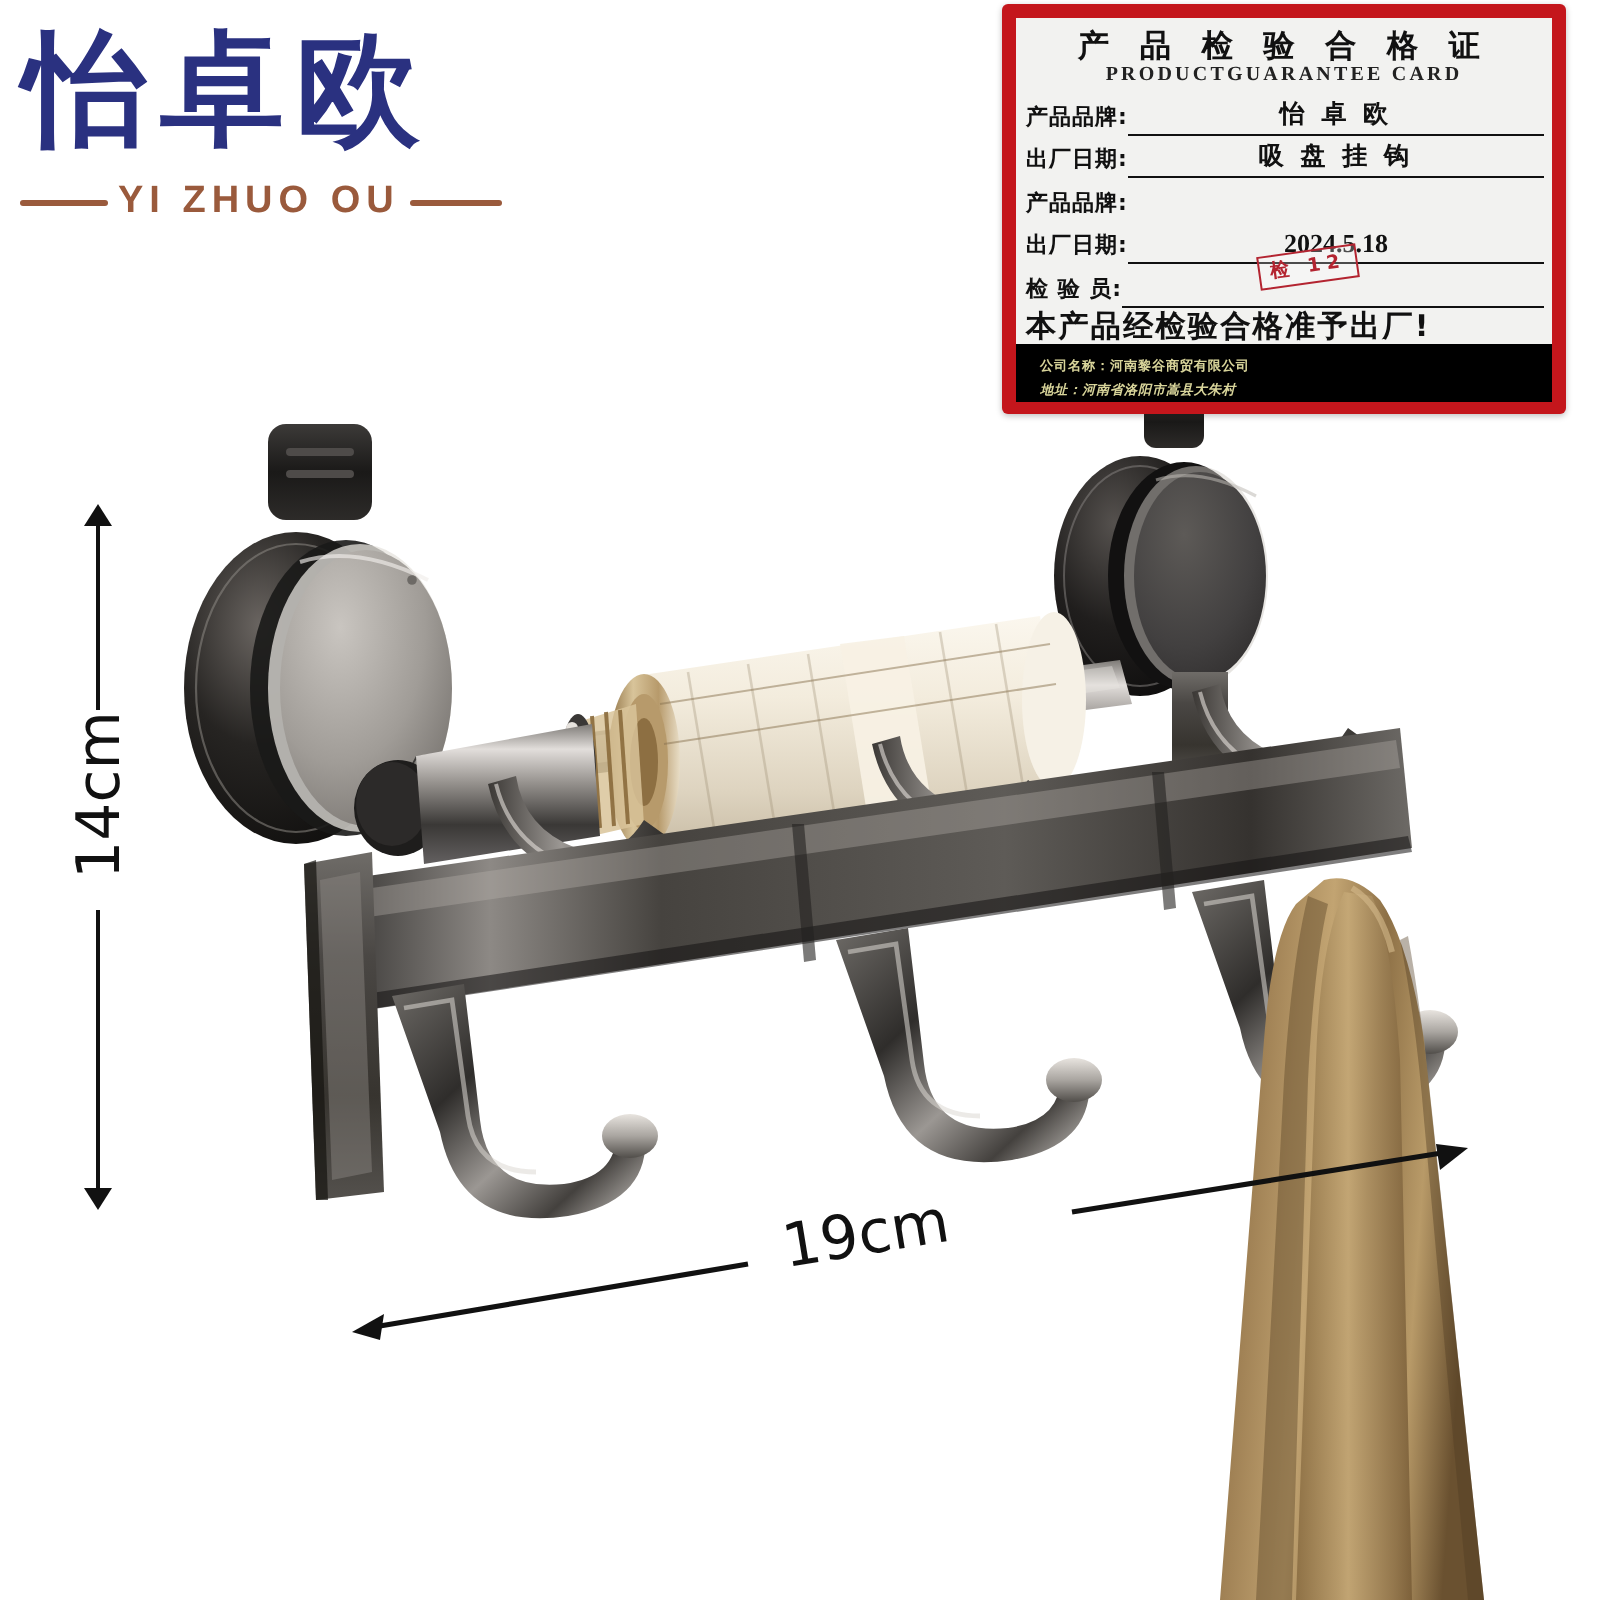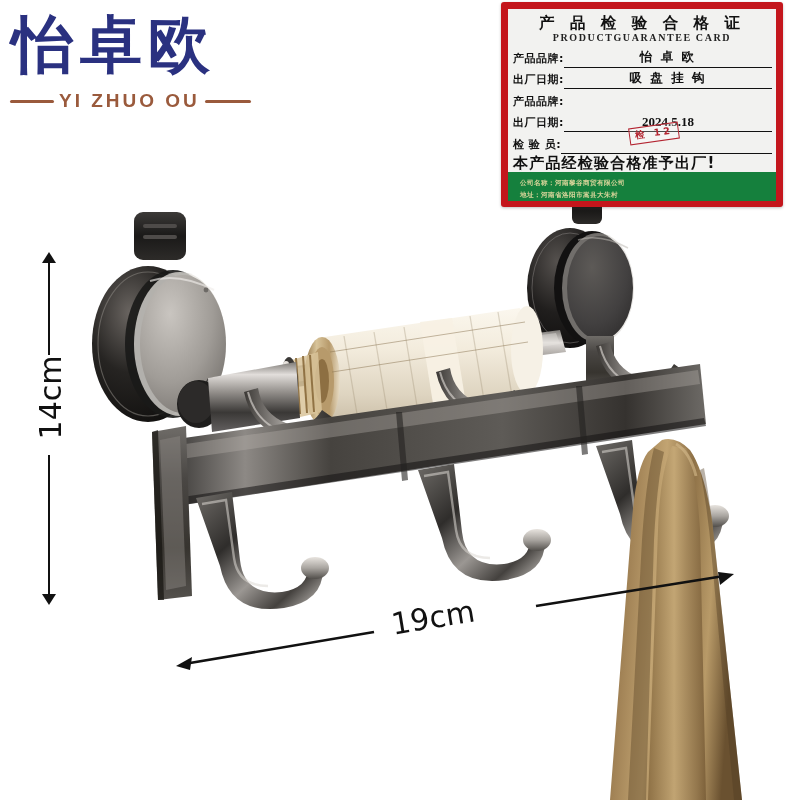--- a/index.html
+++ b/index.html
@@ -18,21 +18,21 @@
   .py-dash{height:3px;background:#9a5a3c;flex:0 0 44px;border-radius:2px;}
   .py-dash.r{flex:0 0 46px;}
   #brand-py{font-size:19px;font-weight:700;color:#9a5a3c;letter-spacing:3px;
             white-space:nowrap;font-family:"Liberation Sans",sans-serif;}
 
   
   #cert{position:absolute;left:501px;top:2px;width:282px;height:205px;
         background:#c4161c;border-radius:3px;box-shadow:0 1px 3px rgba(0,0,0,.25);}
   #cert-inner{position:absolute;left:7px;top:7px;right:7px;bottom:6px;background:#c4161c;}
   #cert-white{position:absolute;left:0;top:0;right:0;height:163px;background:#f2f2f0;}
-  #cert-foot{position:absolute;left:0;top:163px;right:0;bottom:0;background:#15803d;}
+  #cert-foot{position:absolute;left:0;top:163px;right:0;bottom:0;background:#000000;}
   #cert-title{position:absolute;left:0;right:0;top:4px;text-align:center;
               font-family:"DejaVu Serif","Liberation Serif",serif;
               font-size:15.5px;font-weight:700;color:#111;letter-spacing:5px;}
   #cert-sub{position:absolute;left:0;right:0;top:23px;text-align:center;
             font-family:"Liberation Serif","DejaVu Serif",serif;
             font-size:10px;font-weight:600;color:#222;letter-spacing:1.6px;}
   #cert-rows{position:absolute;left:5px;right:4px;top:37px;}
   .c-row{position:relative;height:21.5px;display:flex;align-items:flex-end;}
   .c-lab{font-size:11px;font-weight:700;color:#111;white-space:nowrap;
          letter-spacing:.5px;padding-bottom:2px;flex:0 0 auto;
@@ -47,21 +47,21 @@
   #stamp{position:absolute;left:68px;top:-10px;transform:rotate(-8deg);
          border:1.6px solid #b32430;color:#b32430;font-size:9.5px;font-weight:700;
          padding:1px 5px;letter-spacing:3px;background:rgba(255,255,255,.25);
          font-family:"DejaVu Sans","Liberation Sans",sans-serif;}
   #cert-note{position:absolute;left:5px;top:145px;font-size:15px;font-weight:700;
              color:#111;letter-spacing:1.2px;white-space:nowrap;
              font-family:"DejaVu Sans","Liberation Sans",sans-serif;}
   .foot-line{position:absolute;left:12px;color:#d8d49a;font-size:6.6px;
              font-weight:700;letter-spacing:.4px;white-space:nowrap;
              font-family:"DejaVu Sans","Liberation Sans",sans-serif;}
-  #foot1{top:7px;} #foot2{top:19px;}
+  #foot1{top:7px;} #foot2{top:19px;font-style:italic;}
 
   
   #dim-v{position:absolute;left:48px;top:256px;width:2.4px;height:346px;background:#111;}
   .arr{position:absolute;width:0;height:0;}
   #dim-v-top{left:42px;top:252px;border-left:7px solid transparent;
              border-right:7px solid transparent;border-bottom:11px solid #111;}
   #dim-v-bot{left:42px;top:594px;border-left:7px solid transparent;
              border-right:7px solid transparent;border-top:11px solid #111;}
   #dim-v-label{position:absolute;left:5px;top:380px;width:90px;text-align:center;
                font-size:30px;font-weight:400;color:#111;

